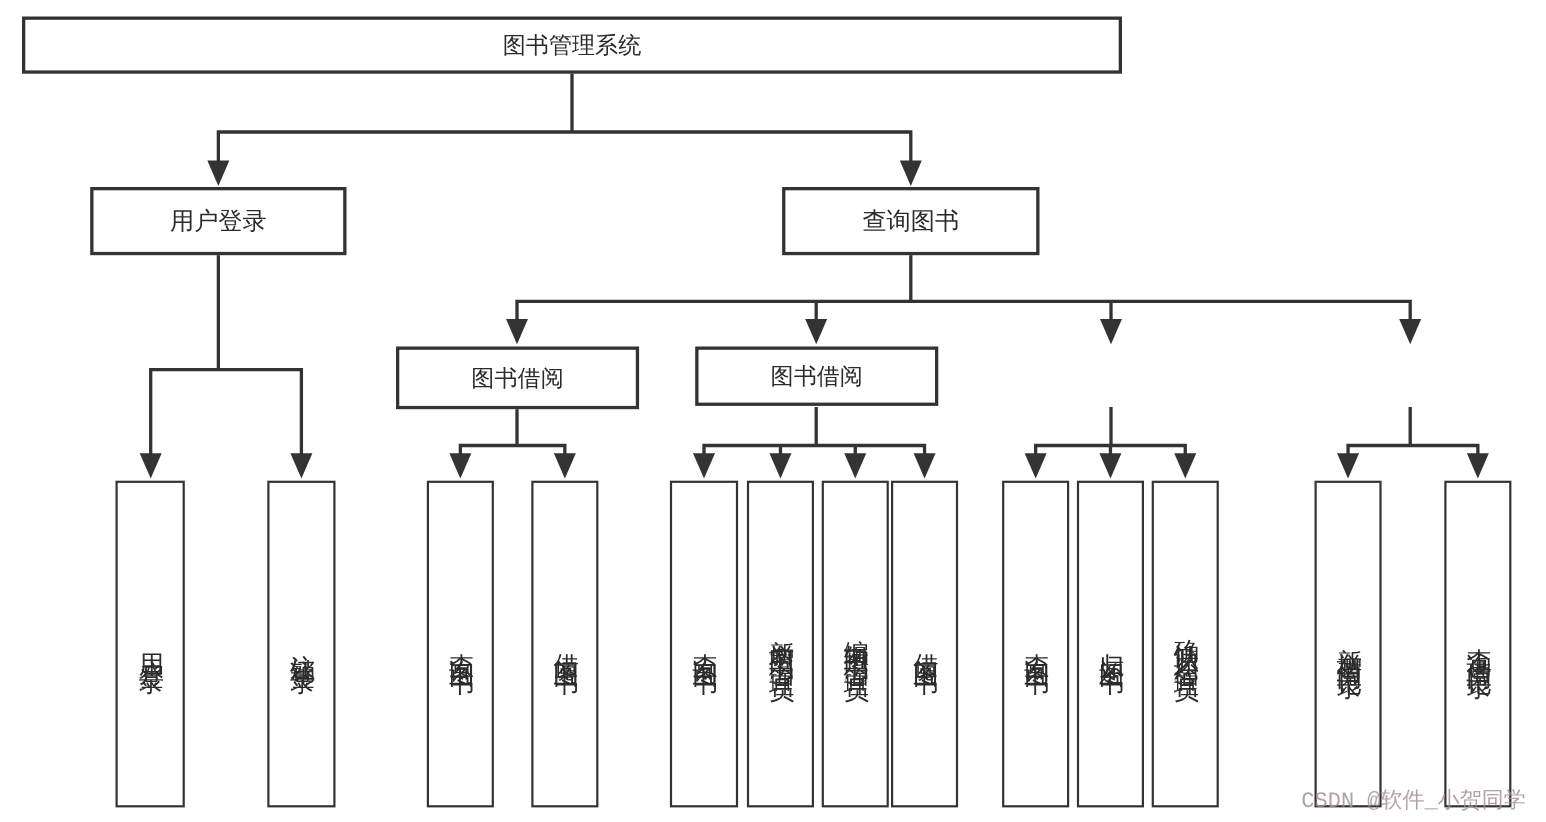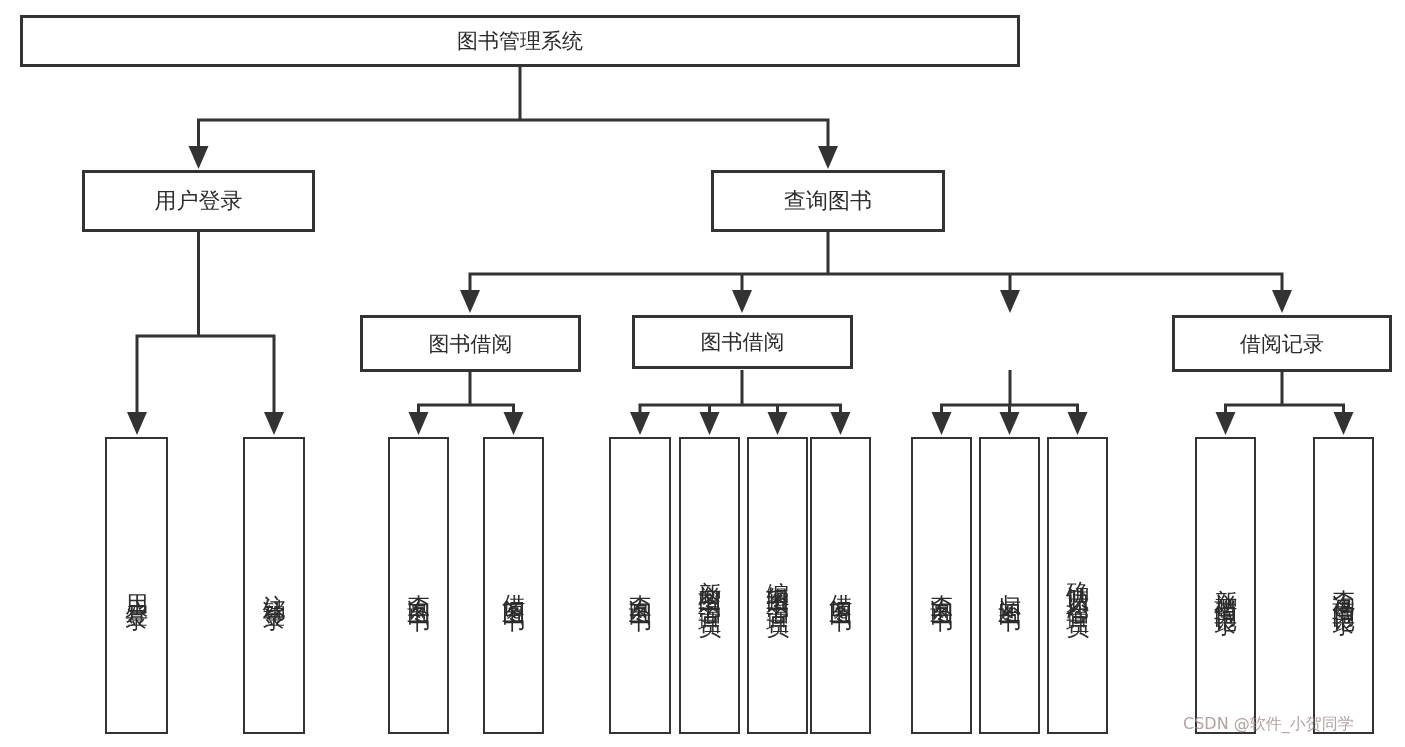--- a/index.html
+++ b/index.html
@@ -36,23 +36,24 @@
     text-orientation: mixed;
     font-size: 23px;
     line-height: 1.1;
     letter-spacing: 5px;
     white-space: nowrap;
   }
   .watermark {
     position: absolute;
     left: 1183px;
     top: 714px;
-    font-size: 16px;
+    font-size: 20px;
     color: rgba(164, 146, 146, 0.85);
     white-space: nowrap;
+    font-family: Liberation Mono, monospace;
   }
 </style>
 </head>
 <body>
 
 <div id="stage">
 
   <svg id="connectors" viewBox="0 0 1405 747" xmlns="http://www.w3.org/2000/svg">
     <defs>
       <polygon id="arr" points="-10,-23 10,-23 0,0" fill="#333333"></polygon>
@@ -106,23 +107,20 @@
   <div class="node lvl2" style="left:711px; top:170px; width:234px; height:62px;">
     <span>查询图书</span>
   </div>
 
   <div class="node lvl3" style="left:360px; top:315px; width:221px; height:57px;">
     <span>图书借阅</span>
   </div>
   <div class="node lvl3" style="left:632px; top:315px; width:221px; height:54px;">
     <span>图书借阅</span>
   </div>
-  <div class="node lvl3" style="left:1172px; top:315px; width:220px; height:57px;">
-    <span>借阅记录</span>
-  </div>
 
   <div class="node leaf" style="left:105px; top:437px; width:63px; height:297px;">
     <span>用户登录</span>
   </div>
   <div class="node leaf" style="left:243px; top:437px; width:62px; height:297px;">
     <span>注销登录</span>
   </div>
 
   <div class="node leaf" style="left:388px; top:437px; width:61px; height:297px;">
     <span>查询图书</span>

